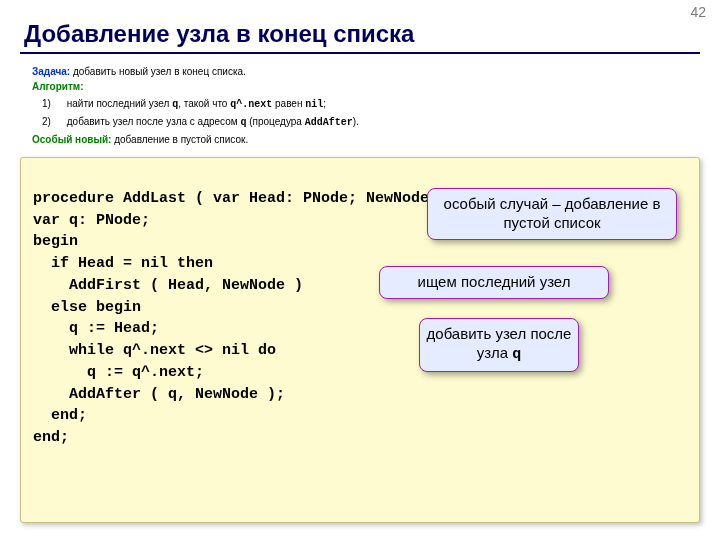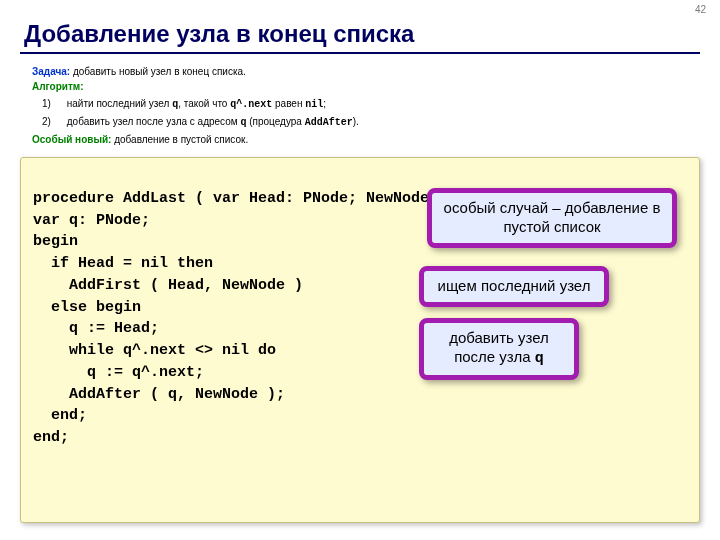--- a/index.html
+++ b/index.html
@@ -10,21 +10,21 @@
     background: #ffffff;
     font-family: Arial, "Helvetica Neue", sans-serif;
     position: relative;
     overflow: hidden;
     color: #000;
   }
   .page-num {
     position: absolute;
     top: 4px;
     right: 14px;
-    font-size: 10px;
+    font-size: 14px;
     color: #7a7a7a;
   }
   .title {
     font-size: 24px;
     font-weight: bold;
     color: #000060;
     margin: 20px 0 4px 24px;
   }
   .title-rule {
     height: 2px;
@@ -51,33 +51,33 @@
     font-family: "Courier New", monospace;
     font-size: 15px;
     font-weight: bold;
     line-height: 1.45;
     white-space: pre;
     box-shadow: 2px 2px 5px rgba(0,0,0,0.25);
   }
   .callout {
     position: absolute;
     background: #e6ecff;
-    border: 5px solid #a21caf;
+    border: 1px solid #a21caf;
     border-radius: 8px;
     padding: 6px 6px;
     font-family: Arial, sans-serif;
     font-weight: normal;
     font-size: 15px;
     text-align: center;
     box-shadow: 3px 3px 6px rgba(0,0,0,0.35);
     white-space: normal;
     line-height: 1.25;
   }
   .c1 { top: 30px;  right: 22px; width: 250px; }
-  .c2 { top: 108px; right: 90px; width: 190px; }
+  .c2 { top: 108px; right: 90px; width: 230px; }
   .c3 { top: 160px; right: 120px; width: 160px; }
 </style>
 </head>
 <body>
 
 <div class="page-num">42</div>
 
 <div class="title">Добавление узла в конец списка</div>
 <div class="title-rule"></div>
 

